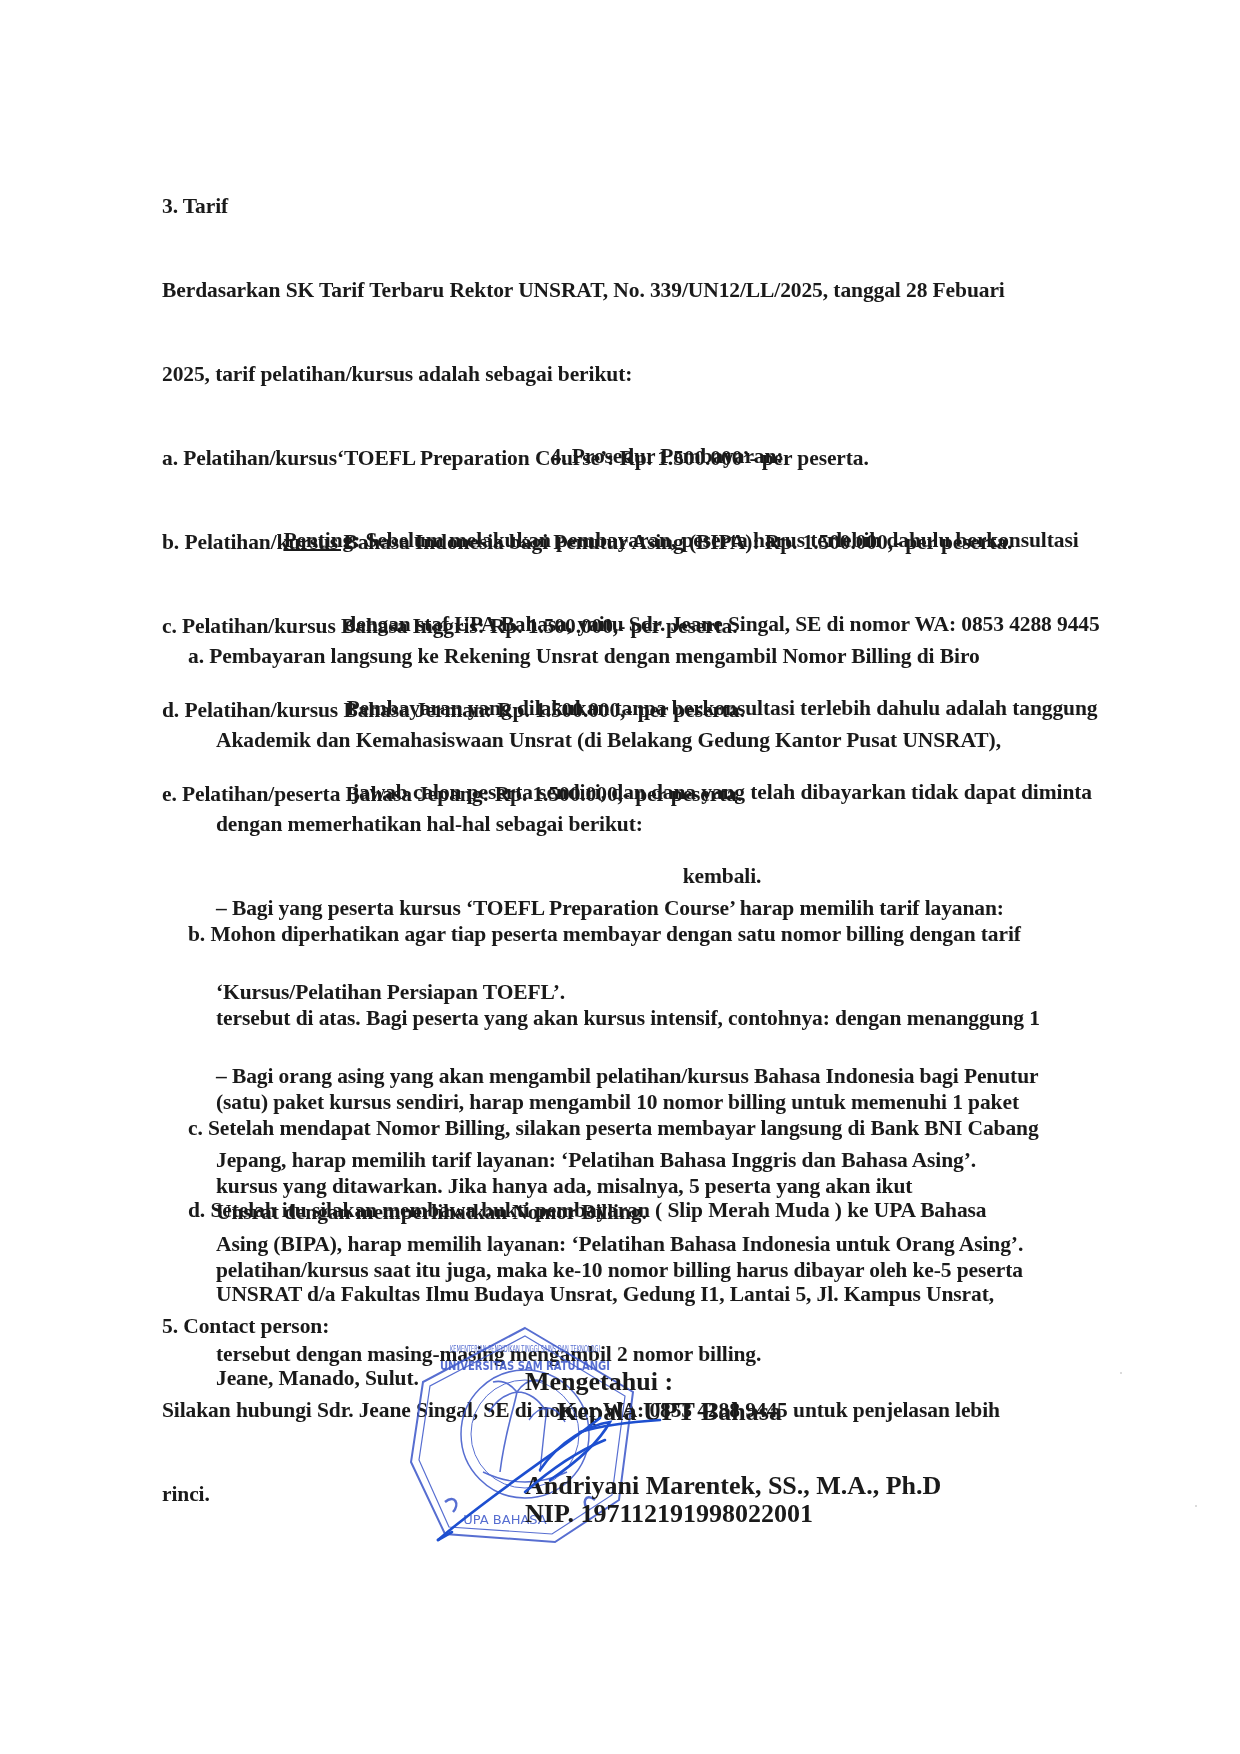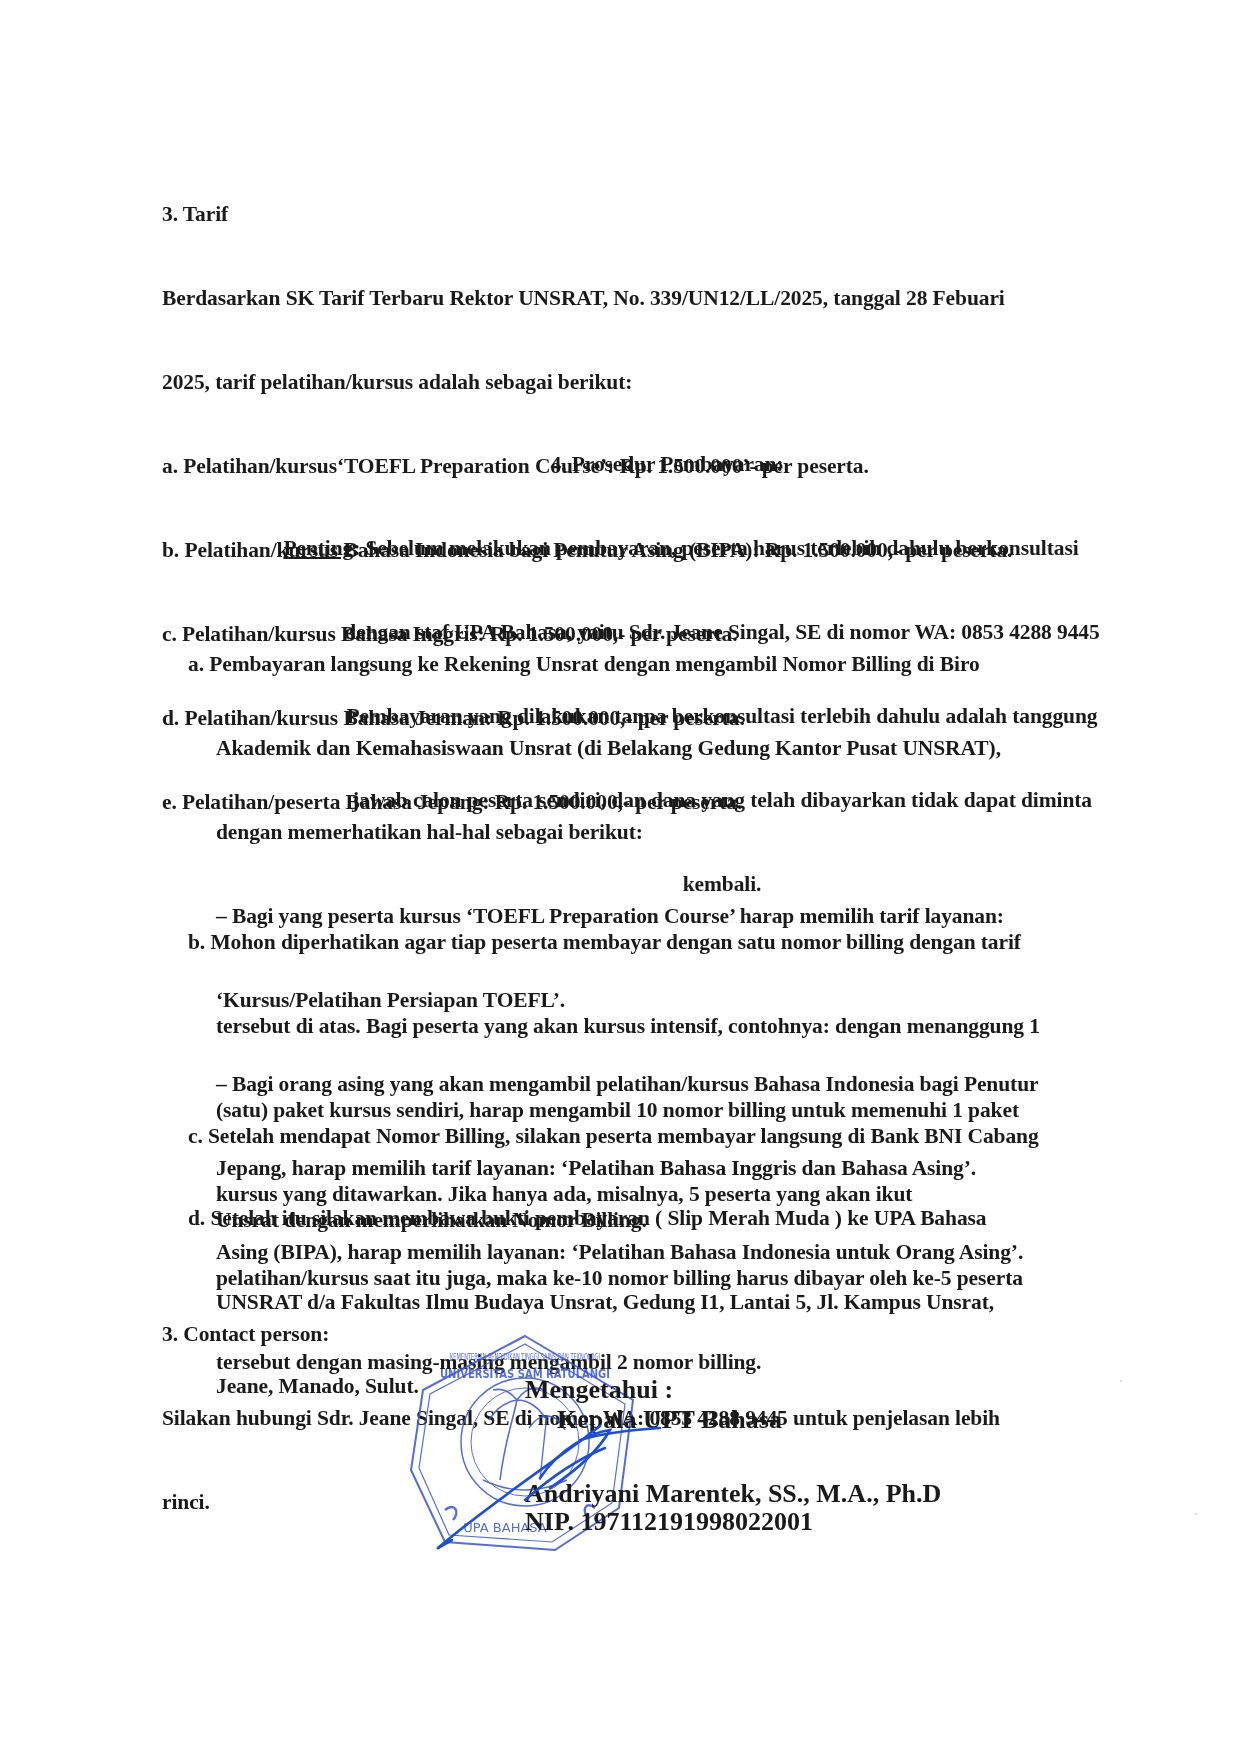--- a/index.html
+++ b/index.html
@@ -1,21 +1,21 @@
 <!DOCTYPE html>
 <html><head>
 <meta charset="utf-8">
 <style>
   html, body { margin: 0; padding: 0; background: #ffffff; }
   body {
     width: 1240px; height: 1754px; position: relative; overflow: hidden;
     font-family: "Liberation Serif", "DejaVu Serif", serif;
     color: #1a1a1a;
   }
-  .page { position: absolute; left: 0; top: 8px; width: 1240px; height: 1746px; }
+  .page { position: absolute; left: 0; top: 0; width: 1240px; height: 1746px; }
   .txt {
     position: absolute; left: 162px; width: 1010px;
     font-size: 21.5px; font-weight: bold; line-height: 28px;
     letter-spacing: -0.1px; white-space: pre-wrap;
   }
   .line { display: block; white-space: nowrap; }
   .u { text-decoration: underline; }
   .indent-p { padding-left: 110px; }
   .sub { left: 188px; width: 990px; }
   .sub .line.cont { padding-left: 28px; }
@@ -73,21 +73,21 @@
     <span class="line cont">Unsrat dengan memperlihatkan Nomor Billing.</span>
   </div>
 
   <div class="txt sub" style="top:1140px;">
     <span class="line">d. Setelah itu silakan membawa bukti pembayaran ( Slip Merah Muda ) ke UPA Bahasa</span>
     <span class="line cont">UNSRAT d/a Fakultas Ilmu Budaya Unsrat, Gedung I1, Lantai 5, Jl. Kampus Unsrat,</span>
     <span class="line cont">Jeane, Manado, Sulut.</span>
   </div>
 
   <div class="txt" style="top:1256px;">
-    <span class="line">3. Contact person:</span>
+    <span class="line">5. Contact person:</span>
     <span class="line">Silakan hubungi Sdr. Jeane Singal, SE di nomor WA:  0853 4288 9445  untuk penjelasan lebih</span>
     <span class="line">rinci.</span>
   </div>
 
   <svg class="stamp" viewBox="0 0 240 230">
     <g fill="none" stroke="#3a55c9" stroke-width="2" opacity="0.85">
       <path d="M120 6 L228 70 L214 178 L150 220 L40 212 L6 140 L18 60 Z"></path>
       <path d="M120 14 L220 74 L207 173 L147 212 L44 205 L14 138 L25 64 Z" stroke-width="1.2"></path>
       <circle cx="120" cy="112" r="64" stroke-width="1.5"></circle>
       <circle cx="120" cy="112" r="54" stroke-width="1"></circle>

